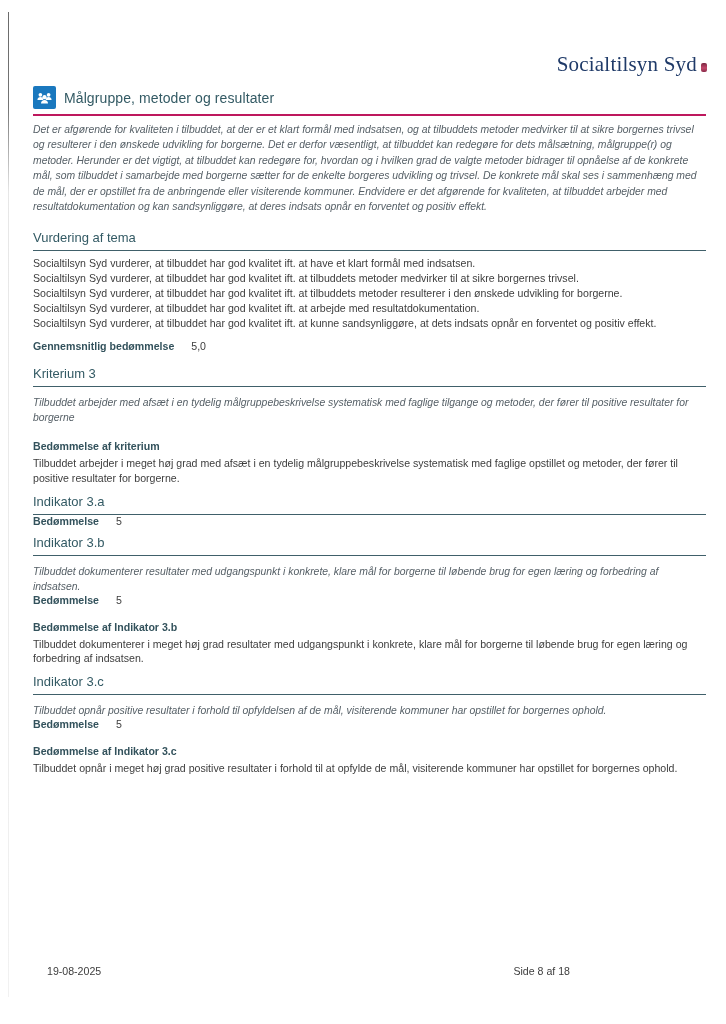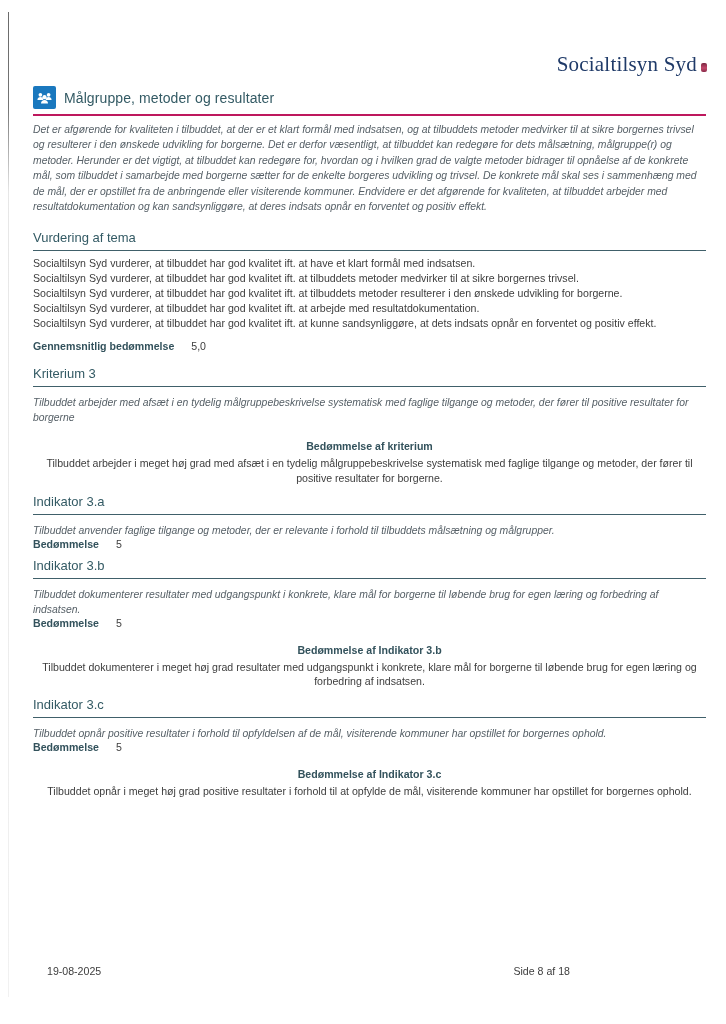--- a/index.html
+++ b/index.html
@@ -55,21 +55,21 @@
   .mt-kriterium{margin-top:14px;}
   .mt-indikator{margin-top:8px;}
   .body-lines{margin-top:5px;font-size:10.6px;line-height:14.8px;color:#3d3d3d;}
   .body-lines div{white-space:nowrap;}
   .score-row{margin-top:10px;font-size:10.6px;}
   .score-row .lbl{font-weight:bold;color:#33525c;}
   .score-row .val{margin-left:14px;color:#3d3d3d;}
   .sec-desc{
     margin-top:8px;font-style:italic;font-size:10.4px;line-height:15px;color:#566067;
   }
-  .assess{margin-top:14px;font-size:10.6px;line-height:14.8px;text-align:center;}
+  .assess{margin-top:14px;font-size:10.6px;line-height:14.8px;}
   .assess .assess-label{font-weight:bold;color:#33525c;margin-bottom:1px;}
   .assess .assess-text{color:#3d3d3d;margin-top:2px;}
   .ind-score{margin-top:0;}
   
   .footer{
     position:absolute;left:0;top:965px;width:612px;height:16px;
     font-size:10.6px;color:#3d3d3d;
   }
   .footer .date{position:absolute;left:47px;}
   .footer .pageno{position:absolute;right:42px;}
@@ -112,25 +112,24 @@
   </div>
   <div class="score-row">
     <span class="lbl">Gennemsnitlig bedømmelse</span>
     <span class="val">5,0</span>
   </div>
 
   <h2 class="sec-heading mt-kriterium">Kriterium 3</h2>
   <div class="sec-desc">Tilbuddet arbejder med afsæt i en tydelig målgruppebeskrivelse systematisk med faglige tilgange og metoder, der fører til positive resultater for borgerne</div>
   <div class="assess">
     <div class="assess-label">Bedømmelse af kriterium</div>
-    <div class="assess-text">Tilbuddet arbejder i meget høj grad med afsæt i en tydelig målgruppebeskrivelse systematisk med faglige tilgange og metoder, der fører til positive resultater for borgerne.</div>
+    <div class="assess-text">Tilbuddet arbejder i meget høj grad med afsæt i en tydelig målgruppebeskrivelse systematisk med faglige opstillet og metoder, der fører til positive resultater for borgerne.</div>
   </div>
 
   <h2 class="sec-heading mt-indikator">Indikator 3.a</h2>
-  <div class="sec-desc">Tilbuddet anvender faglige tilgange og metoder, der er relevante i forhold til tilbuddets målsætning og målgrupper.</div>
   <div class="score-row ind-score">
     <span class="lbl">Bedømmelse</span>
     <span class="val">5</span>
   </div>
 
   <h2 class="sec-heading mt-indikator">Indikator 3.b</h2>
   <div class="sec-desc">Tilbuddet dokumenterer resultater med udgangspunkt i konkrete, klare mål for borgerne til løbende brug for egen læring og forbedring af indsatsen.</div>
   <div class="score-row ind-score">
     <span class="lbl">Bedømmelse</span>
     <span class="val">5</span>

